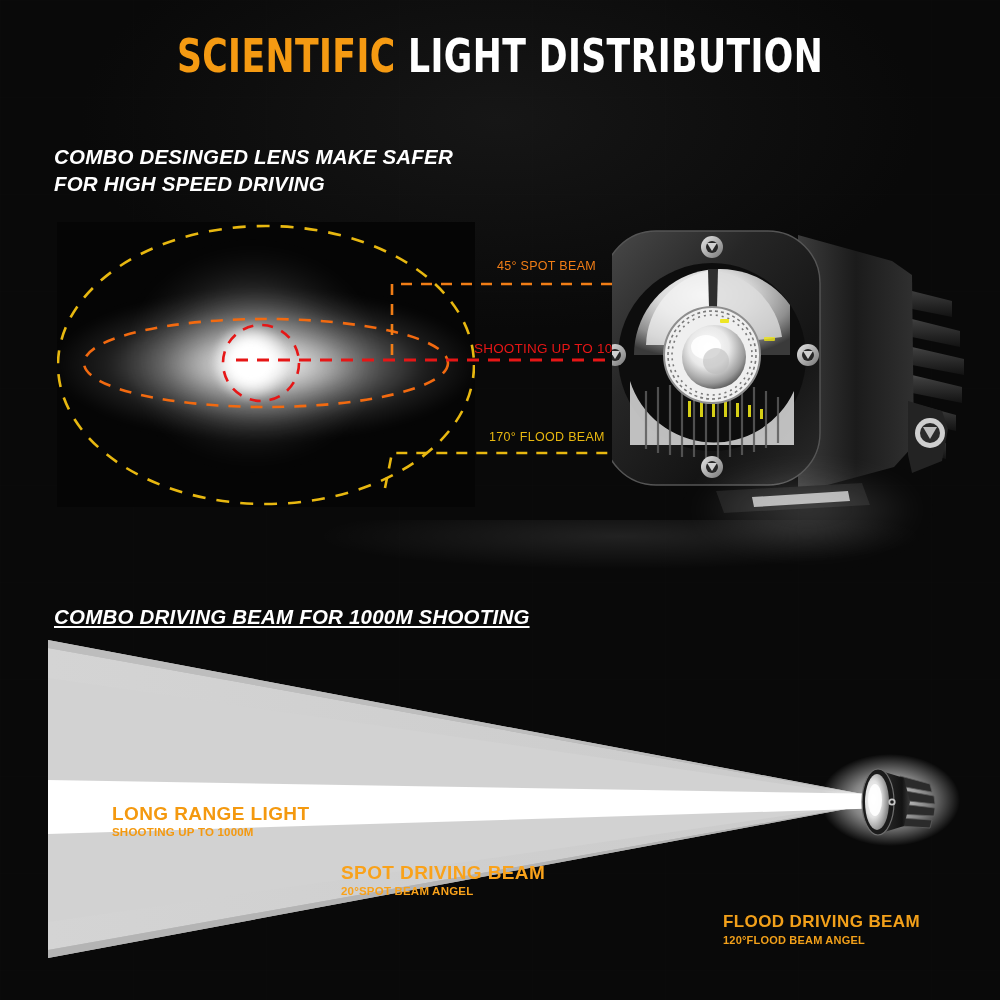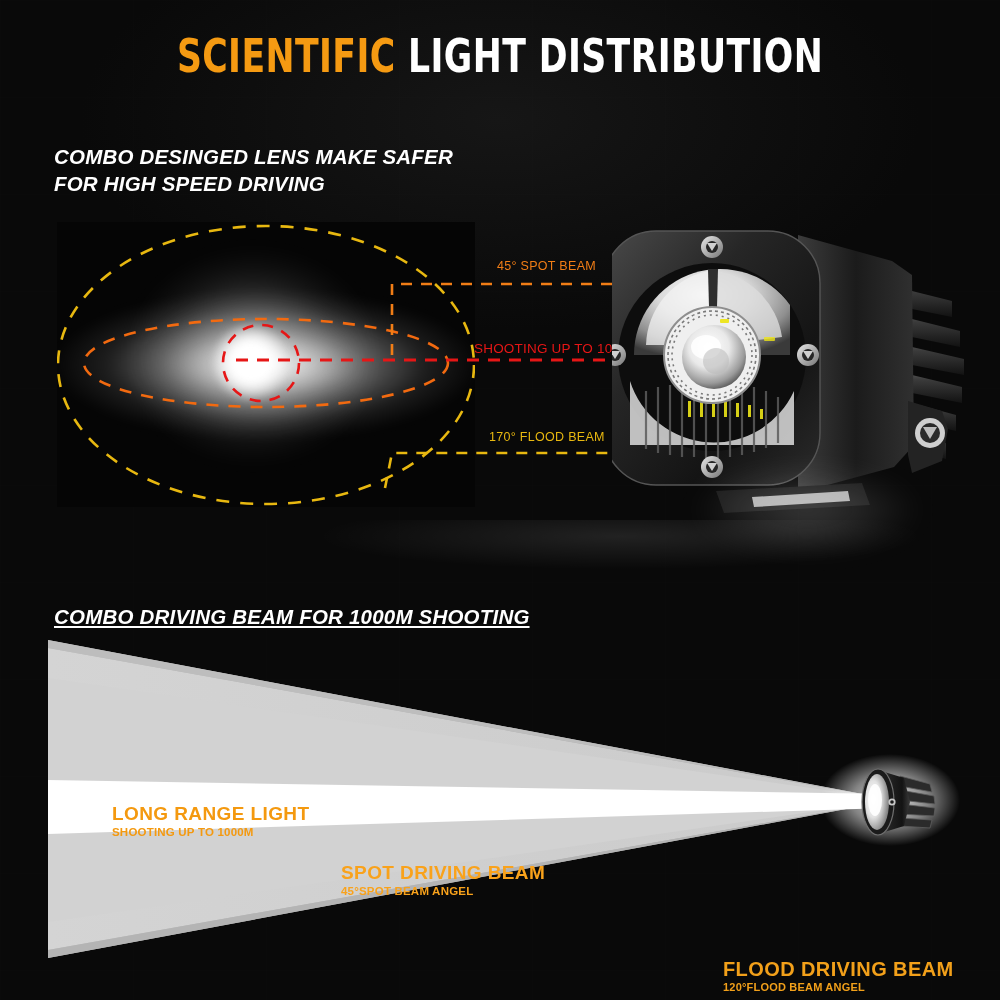--- a/index.html
+++ b/index.html
@@ -114,21 +114,21 @@
 
   .b-long{left:112px;top:786px;margin-top:17px;}
   .b-long .b-main{font-size:19px;color:#f4990f;line-height:22px;}
   .b-long .b-sub{font-size:11.5px;color:#f4990f;line-height:14px;}
 
   .b-spot{left:341px;top:862px;}
   .b-spot .b-main{font-size:19px;color:#f9a21b;line-height:22px;}
   .b-spot .b-sub{font-size:11.5px;color:#f9a21b;line-height:14px;}
 
   .b-flood{left:723px;top:911px;}
-  .b-flood .b-main{font-size:20px;color:#f2a01a;line-height:22px;margin-top:47px;}
+  .b-flood .b-main{font-size:17px;color:#f2a01a;line-height:22px;}
   .b-flood .b-sub{font-size:11px;color:#f2a01a;line-height:14px;}
 
   .led2{position:absolute;left:848px;top:752px;width:100px;height:100px;}
 </style>
 </head>
 <body>
 
 <div class="page">
   <div class="tex"></div>
 
@@ -383,21 +383,21 @@
     </svg>
   </div>
 
   <div class="b-lbl b-long">
     <span class="b-main">LONG RANGE LIGHT</span>
     <span class="b-sub">SHOOTING UP TO 1000M</span>
   </div>
 
   <div class="b-lbl b-spot">
     <span class="b-main">SPOT DRIVING BEAM</span>
-    <span class="b-sub">45°SPOT BEAM ANGEL</span>
+    <span class="b-sub">20°SPOT BEAM ANGEL</span>
   </div>
 
   <div class="b-lbl b-flood">
     <span class="b-main">FLOOD DRIVING BEAM</span>
     <span class="b-sub">120°FLOOD BEAM ANGEL</span>
   </div>
 
 </div>
 
 </body></html>

